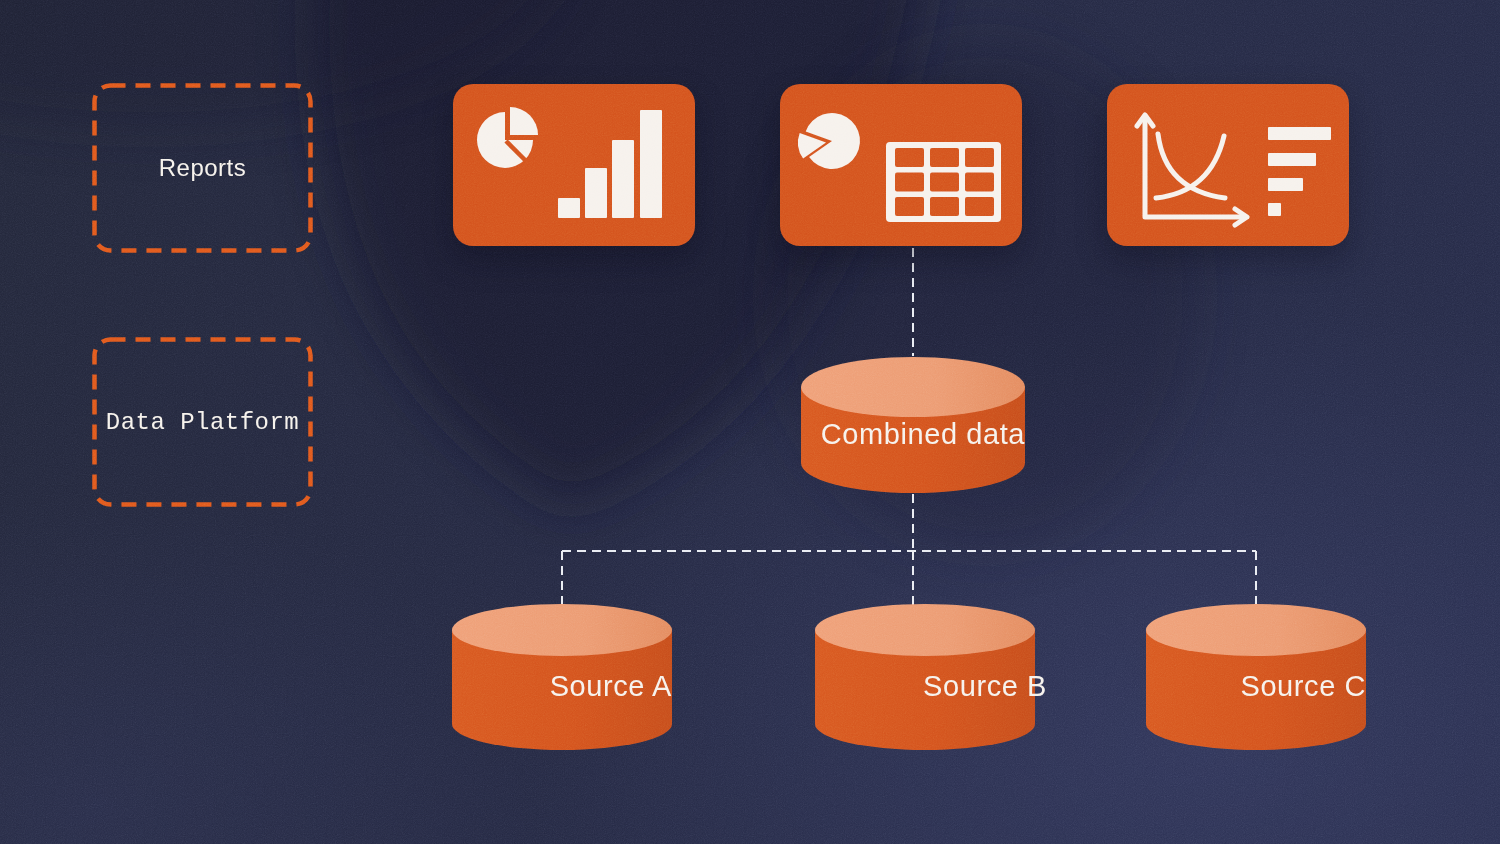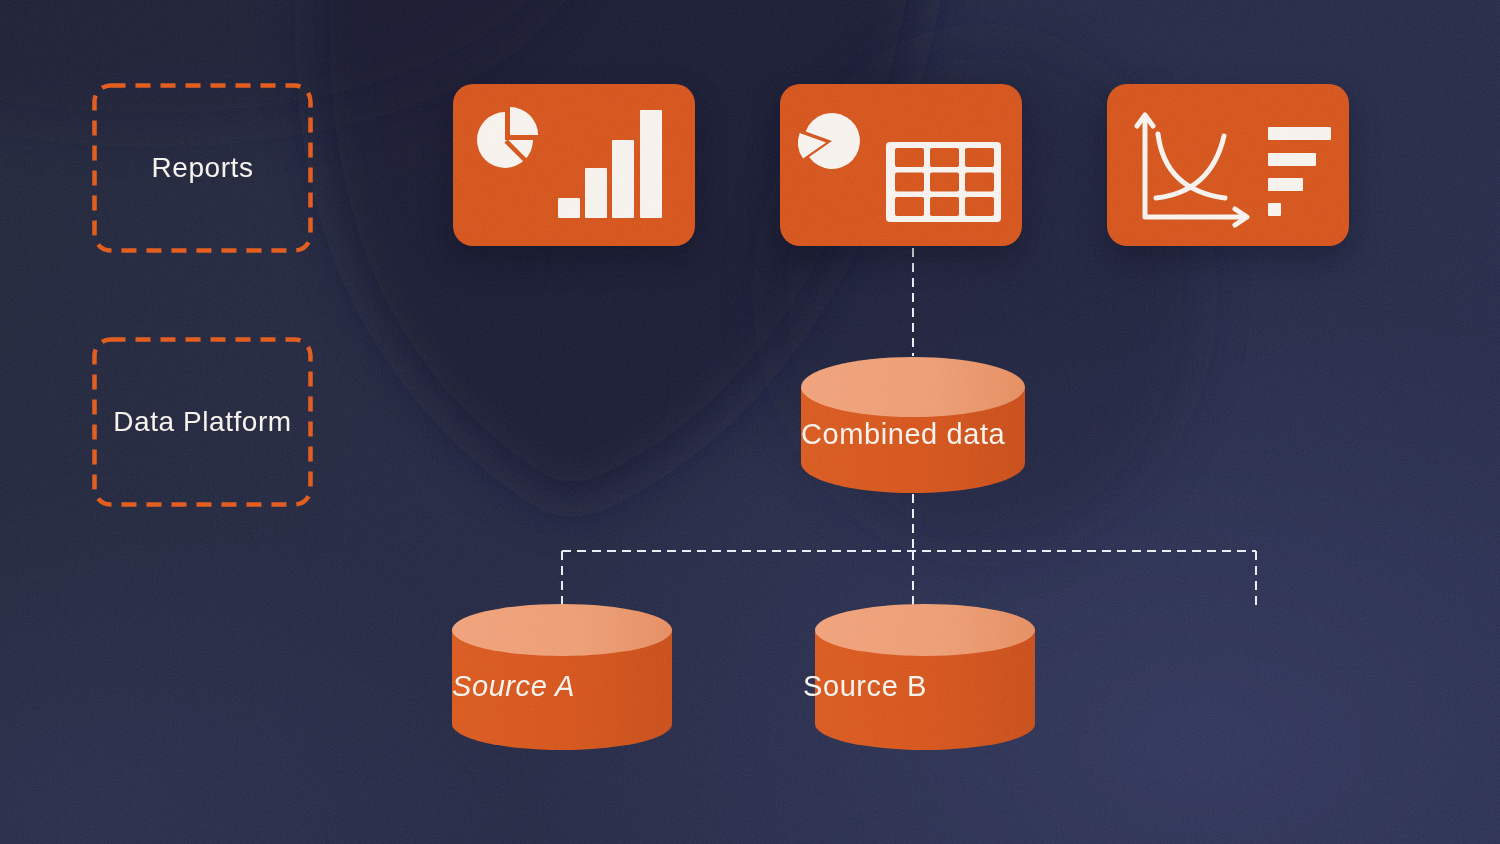--- a/index.html
+++ b/index.html
@@ -8,29 +8,29 @@
     font-family:"Liberation Sans",sans-serif;color:#f6f2ec;
     background:
       radial-gradient(1100px 720px at 80% 88%, rgba(58,64,108,.50), rgba(58,64,108,0) 62%),
       radial-gradient(760px 520px at 6% 96%, rgba(48,53,90,.40), rgba(48,53,90,0) 60%),
       linear-gradient(118deg,#222639 0%,#242842 45%,#262b4a 100%);
   }
   svg.full{position:absolute;inset:0;width:100%;height:100%;display:block;}
   .noise{mix-blend-mode:soft-light;opacity:.45;pointer-events:none;}
 
   .layer-box{position:absolute;width:221px;height:170px;display:flex;align-items:center;justify-content:center;}
-  .layer-box .label{position:relative;font-size:28px;letter-spacing:.02em;color:#f6f2ec;}
+  .layer-box .label{position:relative;font-size:24px;letter-spacing:.02em;color:#f6f2ec;}
 
   .card{
     position:absolute;width:242px;height:162px;background:#d4521c;border-radius:20px;
     box-shadow:0 14px 30px rgba(8,10,22,.35);
   }
   .card svg{position:absolute;inset:0;width:100%;height:100%;}
 
-  .cyl{position:absolute;display:flex;align-items:center;justify-content:flex-start;}
+  .cyl{position:absolute;display:flex;align-items:center;justify-content:flex-end;}
   .cyl svg{position:absolute;inset:0;width:100%;height:100%;}
   .cyl .label{position:relative;margin-top:19px;font-size:29px;letter-spacing:.02em;color:#f6f2ec;}
 </style>
 </head>
 <body>
 
 <div class="stage">
 
   <svg width="0" height="0" style="position:absolute" aria-hidden="true">
     <defs>
@@ -71,21 +71,21 @@
     </g>
   </svg>
 
   <div class="layer-box" style="left:92px;top:83px;">
     <svg class="full" viewBox="0 0 221 170">
       <rect x="2.5" y="2.5" width="216" height="165" rx="16" fill="none" stroke="#e1581b" stroke-width="4.5" stroke-dasharray="15 10"></rect>
     </svg>
     <span class="label">Reports</span>
   </div>
 
-  <div class="layer-box" style="left:92px;top:337px;">
+  <div class="layer-box" style="left:92px;top:337px;font-family:Liberation Mono, monospace;">
     <svg class="full" viewBox="0 0 221 170">
       <rect x="2.5" y="2.5" width="216" height="165" rx="16" fill="none" stroke="#e1581b" stroke-width="4.5" stroke-dasharray="15 10"></rect>
     </svg>
     <span class="label">Data Platform</span>
   </div>
 
 
   <div class="card" style="left:453px;top:84px;">
     <svg viewBox="0 0 242 162">
       <g fill="#f6f1ec">
@@ -144,34 +144,41 @@
   </div>
 
   <div class="cyl" style="left:801px;top:355px;width:224px;height:140px;">
     <svg viewBox="0 0 224 140">
       <path d="M0,32 L0,108 A112,30 0 0 0 224,108 L224,32 Z" fill="url(#g-body)"></path>
       <ellipse cx="112" cy="32" rx="112" ry="30" fill="url(#g-top)"></ellipse>
     </svg>
     <span class="label">Combined data</span>
   </div>
 
-  <div class="cyl" style="left:452px;top:602px;width:220px;height:150px;font-style:italic;">
+  <div class="cyl" style="left:452px;top:602px;width:220px;height:150px;">
     <svg viewBox="0 0 220 150">
       <path d="M0,28 L0,122 A110,26 0 0 0 220,122 L220,28 Z" fill="url(#g-body)"></path>
       <ellipse cx="110" cy="28" rx="110" ry="26" fill="url(#g-top)"></ellipse>
     </svg>
     <span class="label">Source A</span>
   </div>
 
   <div class="cyl" style="left:803px;top:602px;width:244px;height:150px;">
     <svg viewBox="0 0 220 150">
       <path d="M0,28 L0,122 A110,26 0 0 0 220,122 L220,28 Z" fill="url(#g-body)"></path>
       <ellipse cx="110" cy="28" rx="110" ry="26" fill="url(#g-top)"></ellipse>
     </svg>
     <span class="label">Source B</span>
   </div>
 
+  <div class="cyl" style="left:1146px;top:602px;width:220px;height:150px;">
+    <svg viewBox="0 0 220 150">
+      <path d="M0,28 L0,122 A110,26 0 0 0 220,122 L220,28 Z" fill="url(#g-body)"></path>
+      <ellipse cx="110" cy="28" rx="110" ry="26" fill="url(#g-top)"></ellipse>
+    </svg>
+    <span class="label">Source C</span>
+  </div>
 
   <svg class="full noise">
     <rect width="100%" height="100%" filter="url(#grainF)"></rect>
   </svg>
 
 </div>
 
 </body></html>

